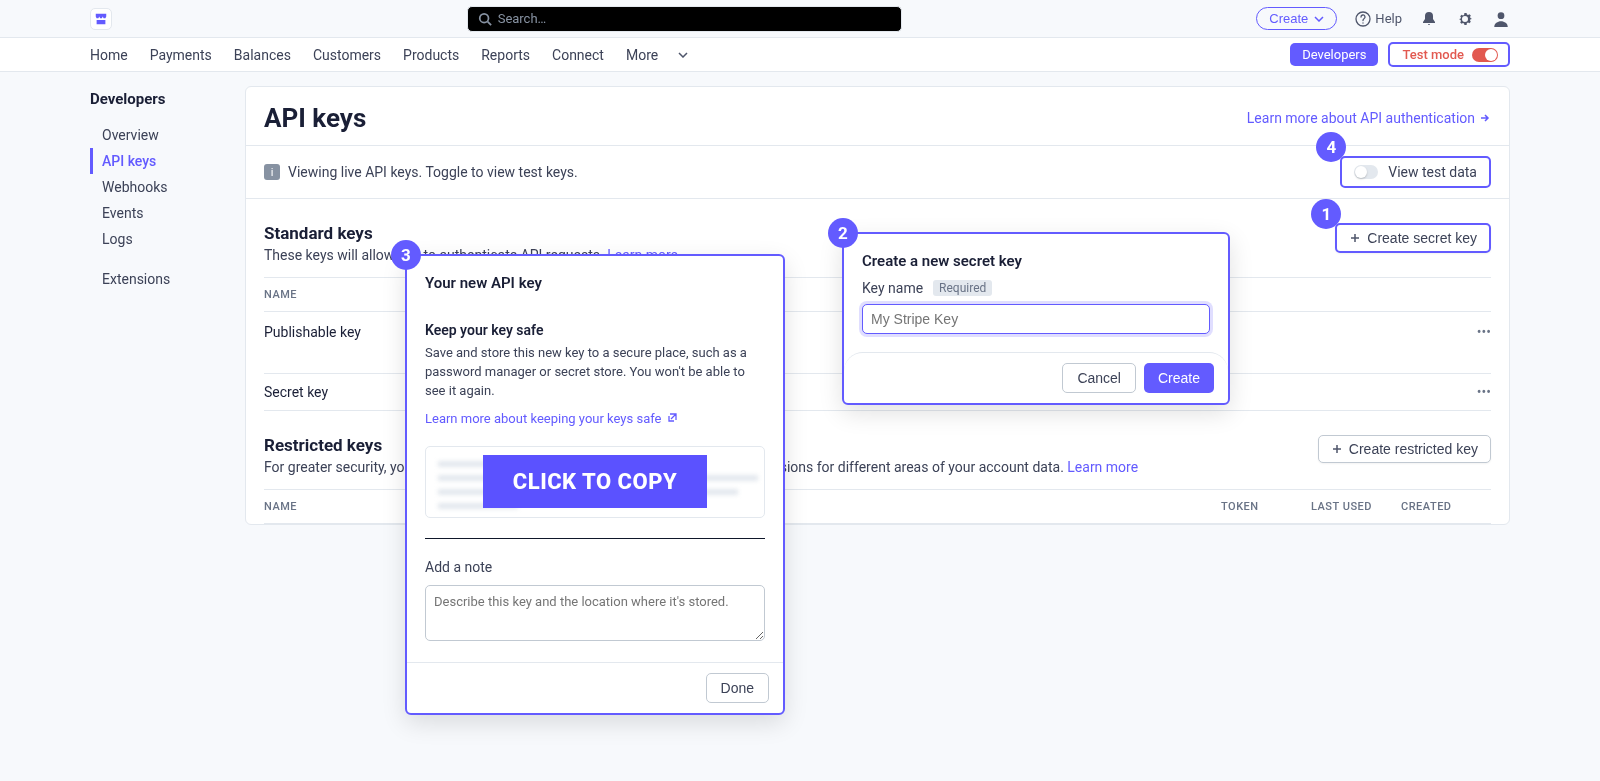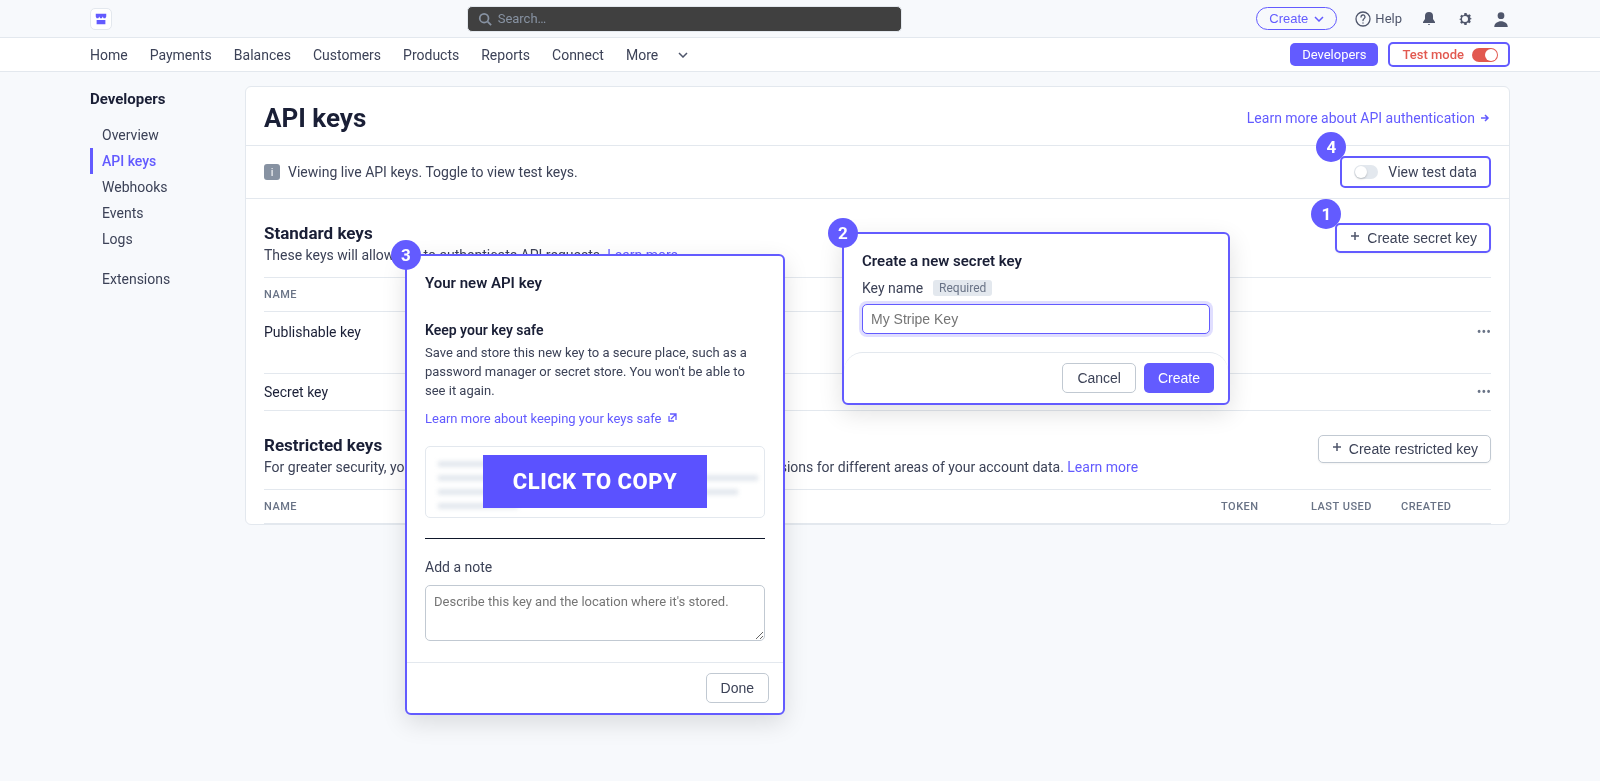--- a/index.html
+++ b/index.html
@@ -32,21 +32,21 @@
   }
   .logo-box svg { width:14px; height:14px; }
   .search-wrap {
     flex: 1;
     display: flex;
     justify-content: center;
   }
   .search {
     width: 435px;
     height: 26px;
-    background: #404040;
+    background: #000000;
     border: 1px solid #e3e8ee;
     border-radius: 5px;
     display: flex;
     align-items: center;
     padding: 0 10px;
     color: #8792a2;
     font-size: 13px;
     gap: 6px;
   }
   .topbar-right { display: flex; align-items: center; gap: 18px; }
@@ -215,21 +215,21 @@
   .section-desc { font-size:14px; color:#3c4257; margin-top:4px; }
   .section-desc a { color:#635bff; text-decoration:none; }
   .btn-secondary {
     background:#fff;
     border:1px solid #c1c9d2;
     border-radius:5px;
     padding:5px 12px;
     font-size:14px;
     color:#3c4257;
     display:flex;
-    align-items:flex-start;
+    align-items:center;
     gap:6px;
     cursor:pointer;
     box-shadow:0 1px 2px rgba(0,0,0,.05);
   }
   .btn-secondary-highlight {
     border:2px solid #635bff;
   }
 
   .keys-table {
     margin-top:14px;

